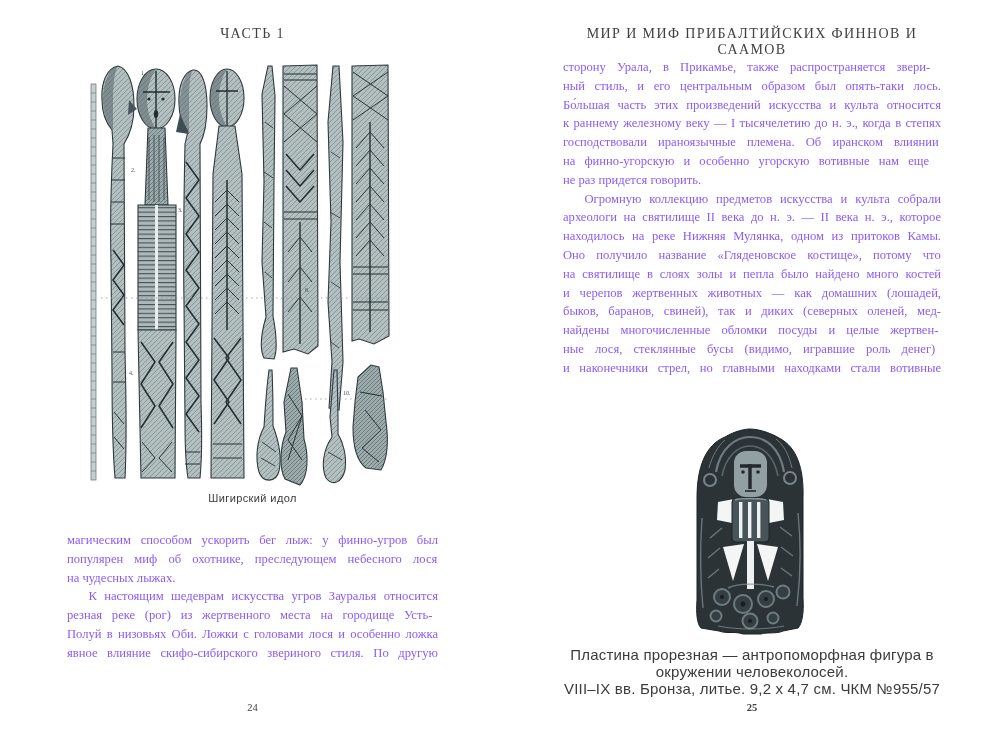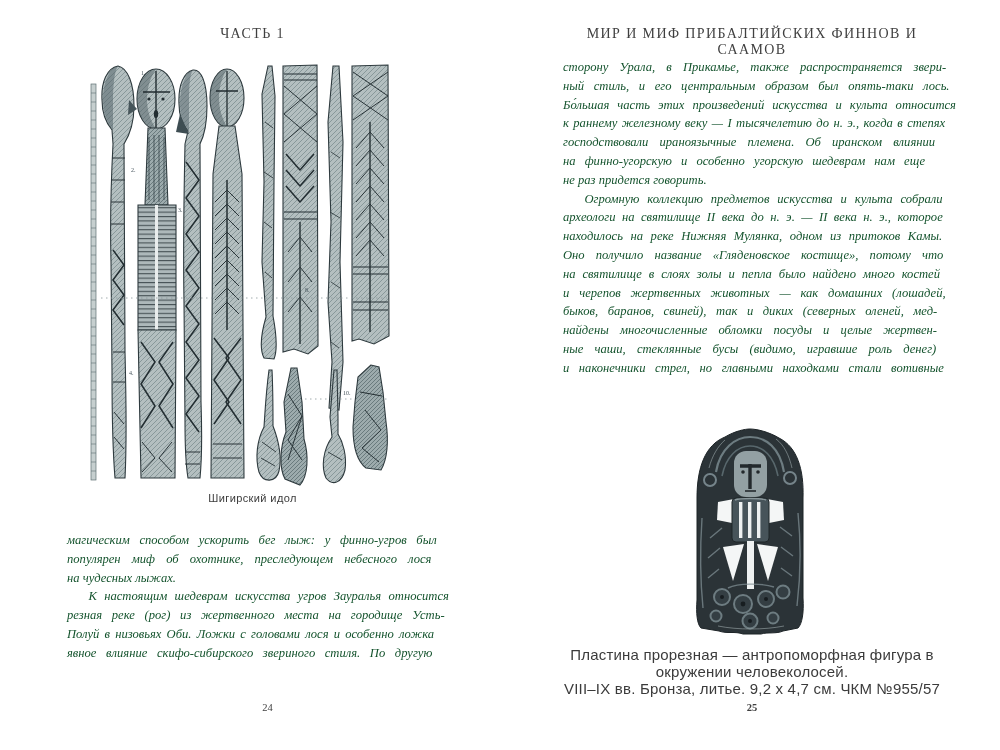--- a/index.html
+++ b/index.html
@@ -2,31 +2,31 @@
 <html><head>
 <meta charset="utf-8">
 <style>
   html,body{margin:0;padding:0;background:#e8e8e8;}
   .spread{position:relative;width:1000px;height:750px;background:#ffffff;overflow:hidden;
           font-family:"Liberation Serif",serif;color:#2c2c2c;}
   .running-head{position:absolute;top:26px;text-align:center;font-size:14px;
                 letter-spacing:1.4px;color:#3f3f3f;font-family:"Liberation Serif",serif;}
   .rh-left{left:67px;width:371px;}
   .rh-right{left:563px;width:378px;}
-  .textblock{position:absolute;font-size:12.6px;color:#14532d;font-style:italic;}
+  .textblock{position:absolute;font-size:12.6px;color:#8b5cf6;}
   .tb-left{left:67px;top:531px;width:371px;}
   .tb-right{left:563px;top:58px;width:378px;}
   .tline{white-space:nowrap;height:18.8px;line-height:18.8px;text-align:left;overflow:visible;}
   .first-indent{text-indent:1.7em;}
   .fig-caption{position:absolute;text-align:center;font-family:"Liberation Sans",sans-serif;
                color:#3b3b3b;}
   .cap-left{left:67px;width:371px;top:492px;font-size:11px;letter-spacing:.4px;}
   .cap-right{left:558px;width:388px;top:646px;font-size:15px;letter-spacing:.2px;line-height:17px;}
   .pagenum{position:absolute;top:702px;text-align:center;font-size:10.5px;color:#414141;}
-  .pn-left{left:82px;width:371px;}
+  .pn-left{left:67px;width:371px;}
   .pn-right{left:563px;width:378px;font-weight:bold;}
   #idol-fig{position:absolute;left:85px;top:62px;}
   #plaque-fig{position:absolute;left:688px;top:428px;}
   .zig{fill:none;stroke:#232e32;stroke-width:1.5;stroke-linejoin:round;}
   .zigthin{fill:none;stroke:#2a3539;stroke-width:1;stroke-linejoin:round;}
   .out{stroke:#2e3a3e;stroke-width:1.1;}
   .figlabel{font-family:"Liberation Serif",serif;font-size:6px;fill:#44525a;}
 </style>
 </head>
 <body>
@@ -183,33 +183,33 @@
 
   <div class="running-head rh-right">МИР И МИФ ПРИБАЛТИЙСКИХ ФИННОВ И СААМОВ</div>
 
   <div class="textblock tb-right">
     <div class="para">
         <div class="tline" style="word-spacing: 8px;"><span>сторону Урала, в Прикамье, также распространяется звери-</span></div>
         <div class="tline" style="word-spacing: 6.5px;"><span>ный стиль, и его центральным образом был опять-таки лось.</span></div>
         <div class="tline" style="word-spacing: 4.86px;"><span>Бо́льшая часть этих произведений искусства и культа относится</span></div>
         <div class="tline" style="word-spacing: 1.28px;"><span>к раннему железному веку — I тысячелетию до н. э., когда в степях</span></div>
         <div class="tline" style="word-spacing: 8px;"><span>господствовали ираноязычные племена. Об иранском влиянии</span></div>
-        <div class="tline" style="word-spacing: 5.98px;"><span>на финно-угорскую и особенно угорскую шедеврам нам еще</span></div>
+        <div class="tline" style="word-spacing: 5.98px;"><span>на финно-угорскую и особенно угорскую вотивные нам еще</span></div>
         <div class="tline endline"><span>не раз придется говорить.</span></div>
       </div>
     <div class="para">
         <div class="tline first-indent" style="word-spacing: 4.79px;"><span>Огромную коллекцию предметов искусства и культа собрали</span></div>
         <div class="tline" style="word-spacing: 3.33px;"><span>археологи на святилище II века до н. э. — II века н. э., которое</span></div>
         <div class="tline" style="word-spacing: 4.43px;"><span>находилось на реке Нижняя Мулянка, одном из притоков Камы.</span></div>
         <div class="tline" style="word-spacing: 8px;"><span>Оно получило название «Гляденовское костище», потому что</span></div>
         <div class="tline" style="word-spacing: 3.78px;"><span>на святилище в слоях золы и пепла было найдено много костей</span></div>
         <div class="tline" style="word-spacing: 6.71px;"><span>и черепов жертвенных животных — как домашних (лошадей,</span></div>
         <div class="tline" style="word-spacing: 6.37px;"><span>быков, баранов, свиней), так и диких (северных оленей, мед-</span></div>
         <div class="tline" style="word-spacing: 8px;"><span>найдены многочисленные обломки посуды и целые жертвен-</span></div>
-        <div class="tline" style="word-spacing: 8px;"><span>ные чаши, стеклянные бусы (видимо, игравшие роль денег)</span></div>
+        <div class="tline" style="word-spacing: 8px;"><span>ные лося, стеклянные бусы (видимо, игравшие роль денег)</span></div>
         <div class="tline" style="word-spacing: 6.42px;"><span>и наконечники стрел, но главными находками стали вотивные</span></div>
       </div>
   </div>
 
   <svg id="plaque-fig" width="124" height="207" viewBox="0 0 124 207" xmlns="http://www.w3.org/2000/svg">
 
     <path d="M13,200 C9,196 8,185 9,172 L9,70 C9,40 17,17 37,9 C47,3 57,1 62,1 C69,1 81,4 91,10 C109,19 116,41 115,70 L115,170 C116,185 114,196 110,200 L95,203 C89,206 79,204 73,206 L55,206 C47,203 39,206 31,203 Z" fill="#2b3337" stroke="#1d2427" stroke-width="1"></path>
 
     <path d="M28,44 C32,20 48,9 62,9 C78,9 92,20 96,44" fill="none" stroke="#6d7c81" stroke-width="2.2"></path>
     <path d="M34,48 C38,28 50,18 62,18 C75,18 86,28 90,48" fill="none" stroke="#58676c" stroke-width="1.6"></path>

